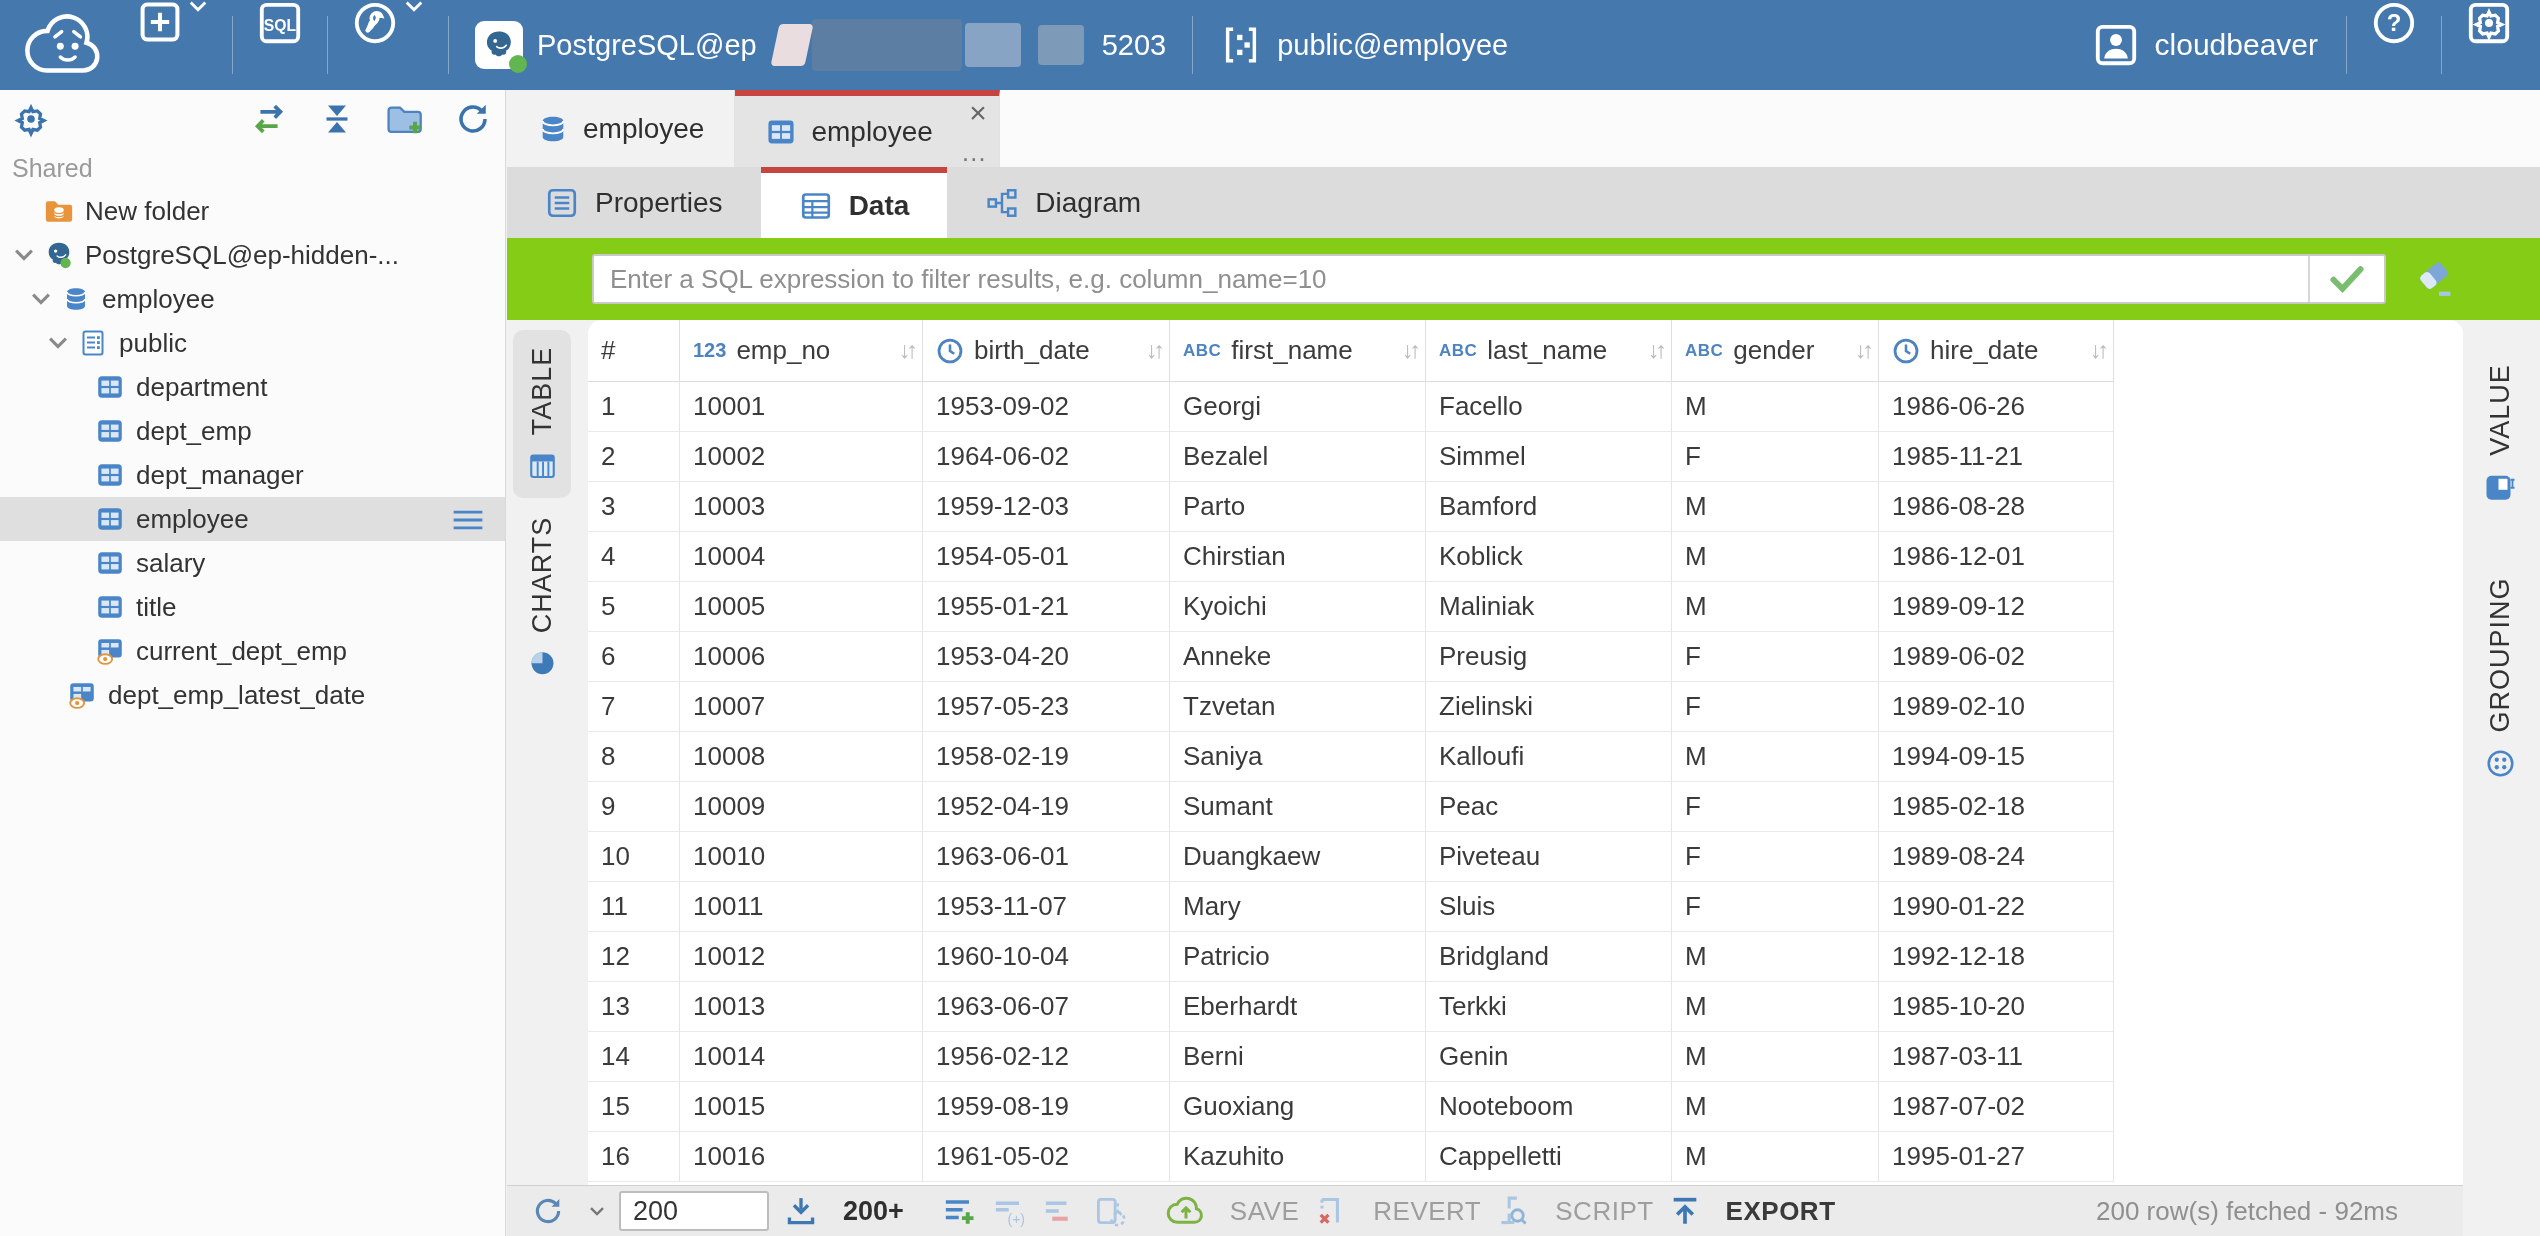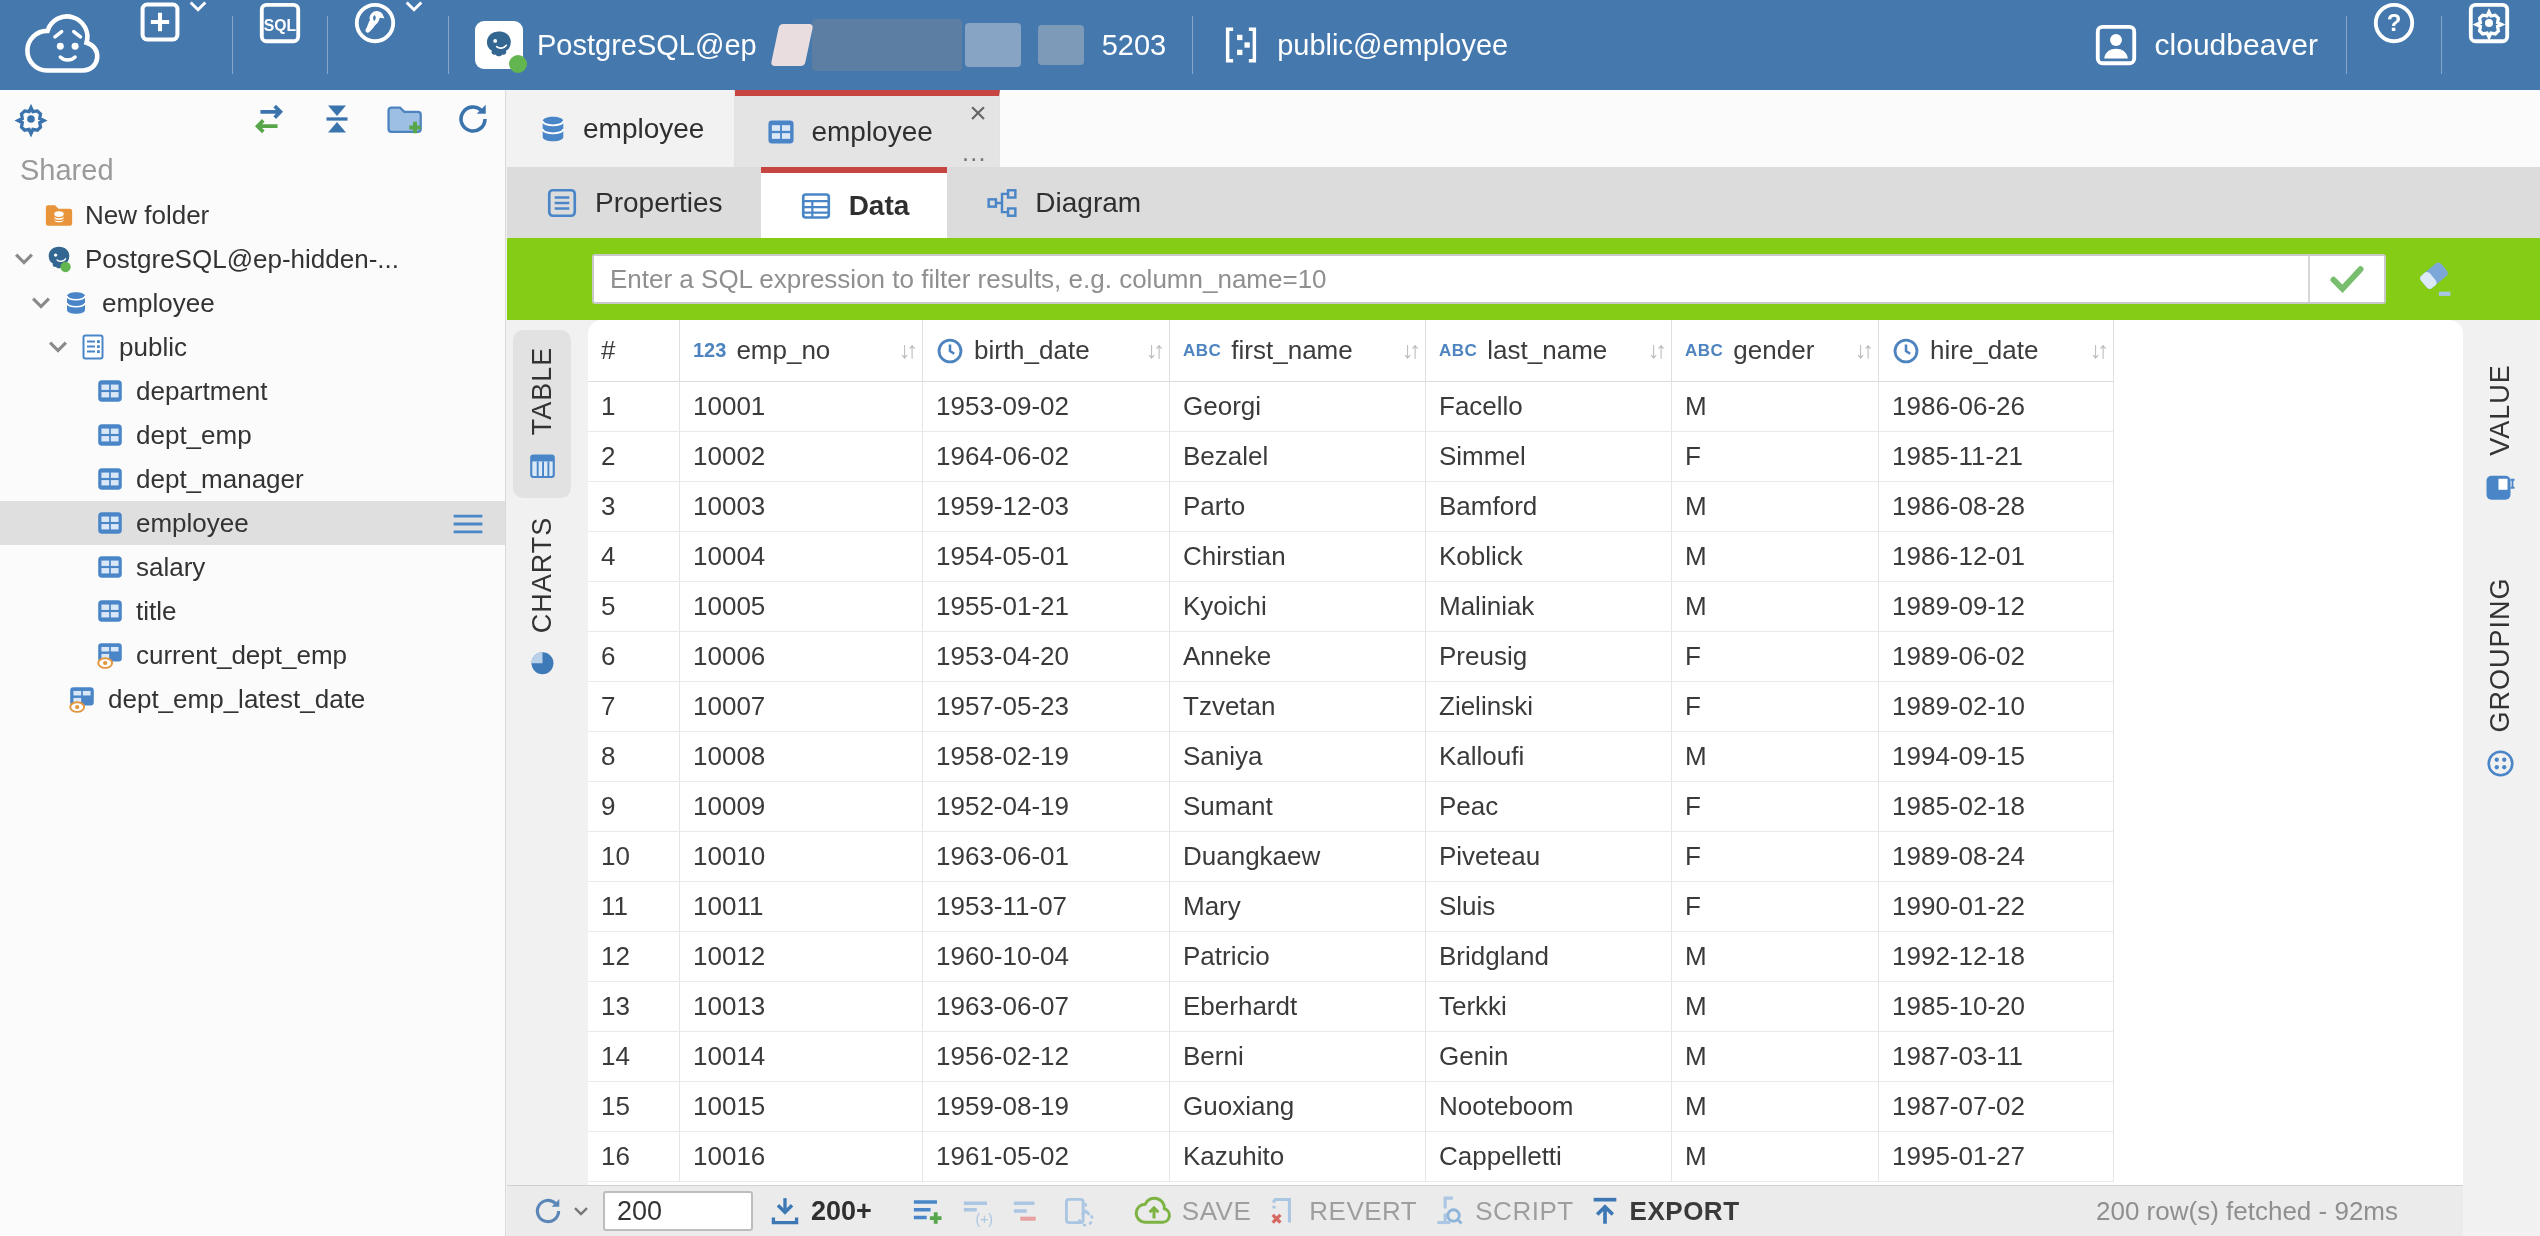--- a/index.html
+++ b/index.html
@@ -26,21 +26,21 @@
   .m3{width:56px;height:44px;background:#87a4c4;}
   .m4{width:46px;height:40px;background:#7e9ab9;margin-left:14px;}
   .tb-right{margin-left:auto;display:flex;align-items:center;}
   .tb-user{display:flex;align-items:center;gap:16px;font-size:30px;padding:0 18px;}
 
   
   .sidebar{position:absolute;top:90px;left:0;width:506px;bottom:0;background:#fbfbfb;
     border-right:1px solid #d9d9d9;}
   .sb-toolbar{height:54px;display:flex;align-items:center;padding:4px 14px 0 12px;}
   .sb-tools{margin-left:auto;display:flex;align-items:center;gap:30px;}
-  .sb-section{font-size:29px;color:#9a9a9a;padding:10px 0 6px 20px;}
+  .sb-section{font-size:25px;color:#9a9a9a;padding:10px 0 6px 12px;}
   .tree-item{position:relative;height:44px;display:flex;align-items:center;font-size:26px;
     color:#333;cursor:pointer;white-space:nowrap;}
   .tree-item.selected{background:#dfdfdf;}
   .tr-chev{width:34px;display:inline-flex;justify-content:center;flex:none;}
   .tr-icon{width:36px;display:inline-flex;justify-content:center;flex:none;margin-right:8px;}
   .tr-menu{position:absolute;right:20px;top:11px;}
 
   
   .main{position:absolute;top:90px;left:507px;right:0;bottom:0;background:#fbfbfb;}
 
@@ -84,21 +84,21 @@
   .g-row{display:grid;grid-template-columns:92px 243px 247px 256px 246px 207px 235px;height:50px;}
   .g-cell{display:flex;align-items:center;padding-left:13px;font-size:26px;color:#3a3a3a;
     border-right:1px solid #e5e5e5;border-bottom:1px solid #e9e9e9;overflow:hidden;white-space:nowrap;}
 
   .vstrip-r{position:absolute;top:230px;right:0;width:77px;bottom:0;background:#f1f1f1;}
   .vstrip-r .vtab{margin:14px auto 0 8px;}
 
   
   .btoolbar{position:absolute;left:0;right:77px;bottom:0;height:51px;background:#ebebeb;
     border-top:1px solid #d0d0d0;display:flex;align-items:center;gap:14px;padding-left:24px;}
-  .bt-group{display:flex;align-items:center;gap:8px;cursor:pointer;}
+  .bt-group{display:flex;align-items:center;gap:24px;cursor:pointer;}
   .bt-sep{width:10px;}
   .limit-input{width:150px;height:40px;border:2px solid #bdbdbd;border-radius:3px;background:#fff;
     font-size:27px;color:#333;padding:0 12px;font-family:"Liberation Sans",sans-serif;outline:none;}
   .bt-label{font-size:26px;color:#9e9e9e;letter-spacing:.5px;}
   .bt-label.en{color:#3a3a3a;font-weight:bold;}
   .fetch-label{font-size:27px;font-weight:bold;color:#2f2f2f;}
   .status{position:absolute;right:65px;font-size:26px;color:#8f8f8f;}
 </style>
 </head>
 <body>

